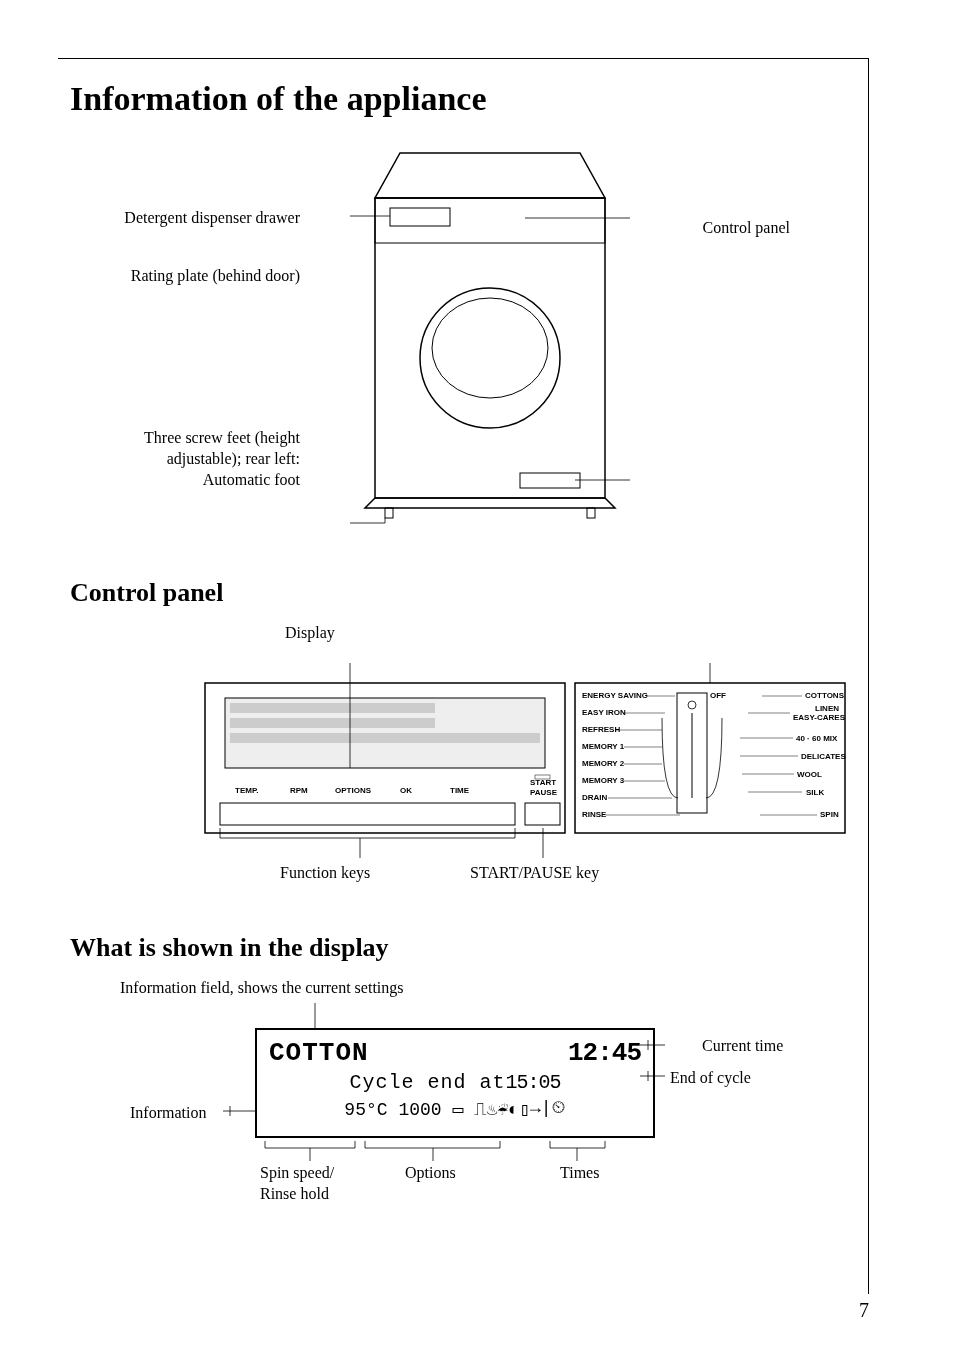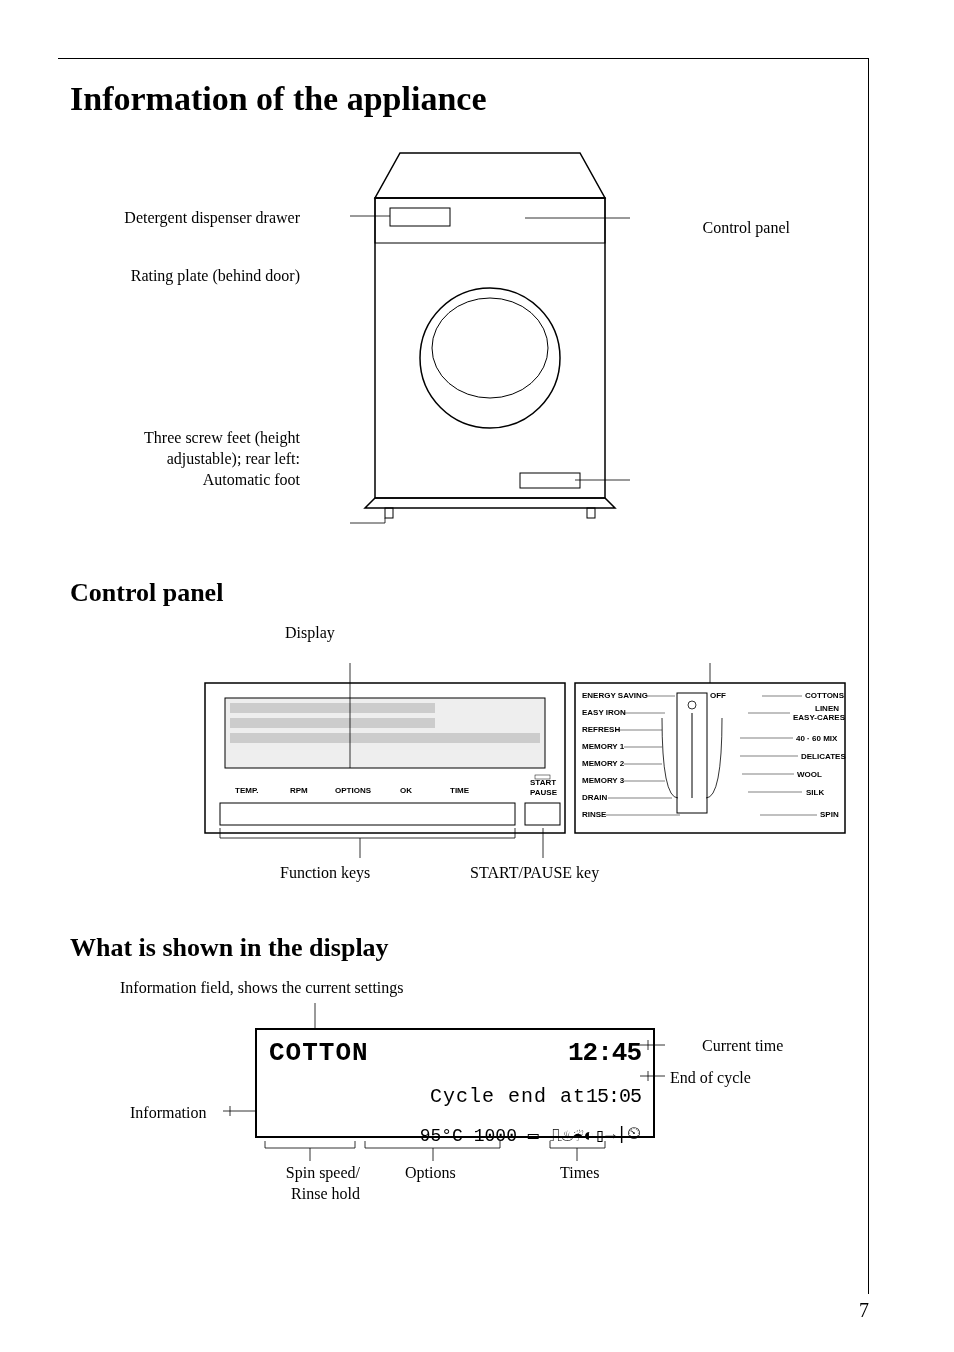--- a/index.html
+++ b/index.html
@@ -157,29 +157,29 @@
     .ds-box-line1 {
       font-size: 26px;
       font-weight: bold;
       display: flex;
       justify-content: space-between;
       letter-spacing: 1px;
     }
     .ds-box-line2 {
       font-size: 20px;
       display: flex;
-      justify-content: flex-end;
-      margin-top: 17px;
+      justify-content: center;
+      margin-top: 3px;
       letter-spacing: 1px;
     }
     .ds-box-line3 {
       font-size: 18px;
       display: flex;
-      justify-content: flex-end;
-      margin-top: 16px;
+      justify-content: center;
+      margin-top: 4px;
     }
     .ds-label-temp {
       position: absolute;
       left: 60px;
       top: 125px;
       font-size: 16px;
     }
     .ds-label-current {
       position: absolute;
       left: 600px;
@@ -191,21 +191,21 @@
       position: absolute;
       left: 600px;
       top: 90px;
       font-size: 16px;
     }
     .ds-label-spin {
       position: absolute;
       left: 190px;
       top: 185px;
       font-size: 16px;
-      text-align: right;
+      text-align: left;
       width: 100px;
     }
     .ds-label-options {
       position: absolute;
       left: 335px;
       top: 185px;
       font-size: 16px;
     }
     .ds-label-times {
       position: absolute;

